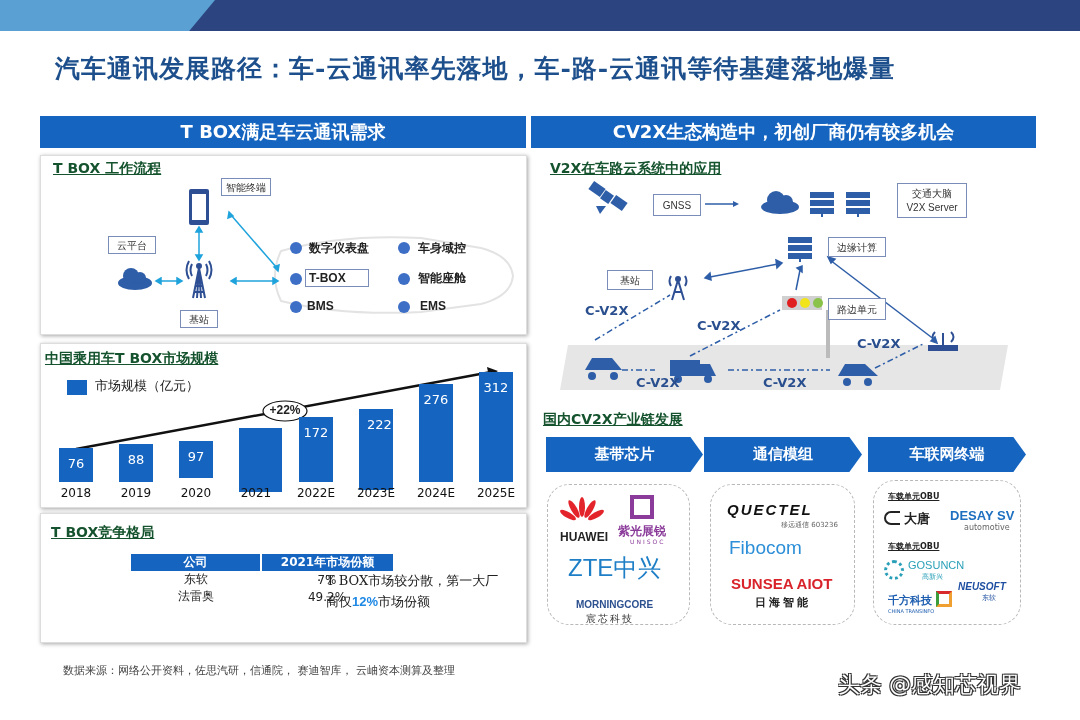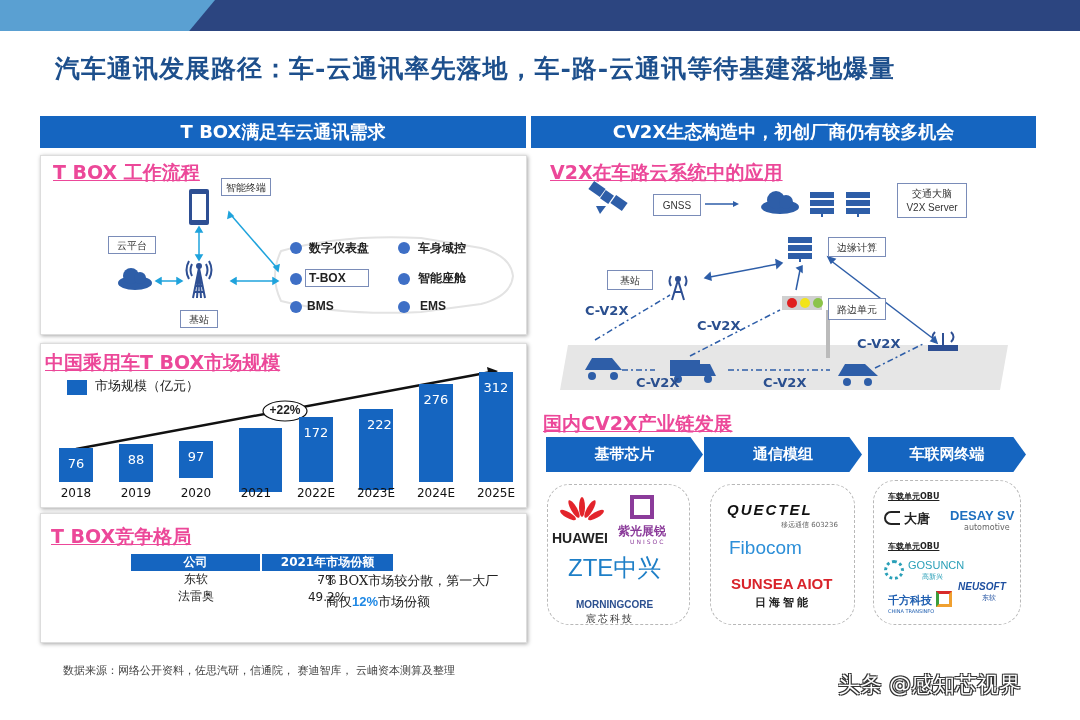--- a/index.html
+++ b/index.html
@@ -2,21 +2,21 @@
 <html><head>
 <meta charset="utf-8">
 <style>
 *{box-sizing:border-box;margin:0;padding:0}
 body{width:1080px;height:720px;background:#fff;position:relative;overflow:hidden;font-family:"DejaVu Sans",sans-serif;color:#222}
 .topbar{position:absolute;left:0;top:0;width:1080px;height:31px;background:#2c4580}
 .topbar .light{position:absolute;left:0;top:0;width:215px;height:31px;background:#5aa0d2;clip-path:polygon(0 0,100% 0,88% 100%,0 100%)}
 .title{position:absolute;left:55px;top:52px;font-family:"DejaVu Serif",serif;font-size:25px;font-weight:bold;color:#1d4f8c;letter-spacing:1px;white-space:nowrap}
 .sec-head{position:absolute;height:32px;background:#1565c0;color:#fff;font-weight:bold;font-size:18px;text-align:center;line-height:32px}
 .panel{position:absolute;background:#fff;box-shadow:1px 1px 4px rgba(0,0,0,.35);border:1px solid #ddd}
-.ptitle{position:absolute;font-weight:bold;font-size:19px;text-decoration:underline;white-space:nowrap;color:#ec4899}
+.ptitle{position:absolute;font-weight:bold;font-size:14px;text-decoration:underline;white-space:nowrap;color:#14532d}
 .lbox{position:absolute;border:1px solid #7a8cb8;background:#fff;font-size:10px;text-align:center;color:#333;font-family:"DejaVu Serif",serif}
 .abs{position:absolute}
 .dot{position:absolute;width:12px;height:12px;border-radius:50%;background:#3e6fc6}
 .dlabel{position:absolute;font-size:12px;font-weight:bold;color:#222;white-space:nowrap}
 .bar{position:absolute;bottom:0;width:34px;background:#1565c0;color:#fff;font-size:13px;text-align:center;padding-top:8px}
 .xl{position:absolute;font-size:12px;color:#111;text-align:center;width:60px}
 .tbl{position:absolute;left:90px;top:40px;border-collapse:collapse;font-size:12px}
 .tbl th{background:#1565c0;color:#fff;font-weight:bold;height:16px;padding:0 4px;font-size:12px}
 .tbl td{text-align:center;height:15px;color:#222}
 .chev{position:absolute;height:35px;background:#1565c0;color:#fff;font-weight:bold;font-size:15px;line-height:35px;text-align:center;clip-path:polygon(0 0,92% 0,100% 50%,92% 100%,0 100%)}
@@ -263,21 +263,21 @@
 <div class="logobox" style="left:547px;top:484px;width:143px;height:141px">
   <svg class="abs" style="left:12px;top:12px" width="44" height="30">
       <g fill="#e3242b">
         <ellipse cx="22" cy="10" rx="3" ry="10"></ellipse>
         <ellipse cx="14" cy="12" rx="3" ry="10" transform="rotate(-30 14 12)"></ellipse>
         <ellipse cx="30" cy="12" rx="3" ry="10" transform="rotate(30 30 12)"></ellipse>
         <ellipse cx="8" cy="18" rx="3" ry="9" transform="rotate(-60 8 18)"></ellipse>
         <ellipse cx="36" cy="18" rx="3" ry="9" transform="rotate(60 36 18)"></ellipse>
       </g>
     </svg>
-  <div class="abs" style="left:4px;top:45px;font-size:14px;font-weight:bold;font-family:'Liberation Sans',sans-serif">HUAWEI</div>
+  <div class="abs" style="left:12px;top:45px;font-size:12px;font-weight:bold;font-family:'Liberation Sans',sans-serif">HUAWEI</div>
   <div class="abs" style="left:82px;top:10px;width:24px;height:24px;border:4px solid #8b3b9a"></div>
   <div class="abs" style="left:70px;top:38px;font-size:12px;font-weight:bold;color:#8b3b9a">紫光展锐</div>
   <div class="abs" style="left:82px;top:53px;font-size:6px;color:#8b3b9a;letter-spacing:2px">UNISOC</div>
   <div class="abs" style="left:20px;top:67px;font-size:24px;color:#1e7fc7;font-family:'Liberation Sans',sans-serif">ZTE中兴</div>
   <div class="abs" style="left:28px;top:114px;font-size:10px;font-weight:bold;color:#2b4f8f;font-family:'Liberation Sans',sans-serif">MORNINGCORE</div>
   <div class="abs" style="left:38px;top:127px;font-size:10px;color:#333;letter-spacing:2px">宸芯科技</div>
 </div>
 
 <div class="logobox" style="left:710px;top:484px;width:145px;height:141px">
   <div class="abs" style="left:16px;top:16px;font-size:15px;font-weight:bold;font-style:italic;letter-spacing:2px;color:#111;font-family:'Liberation Sans',sans-serif">QUECTEL</div>

